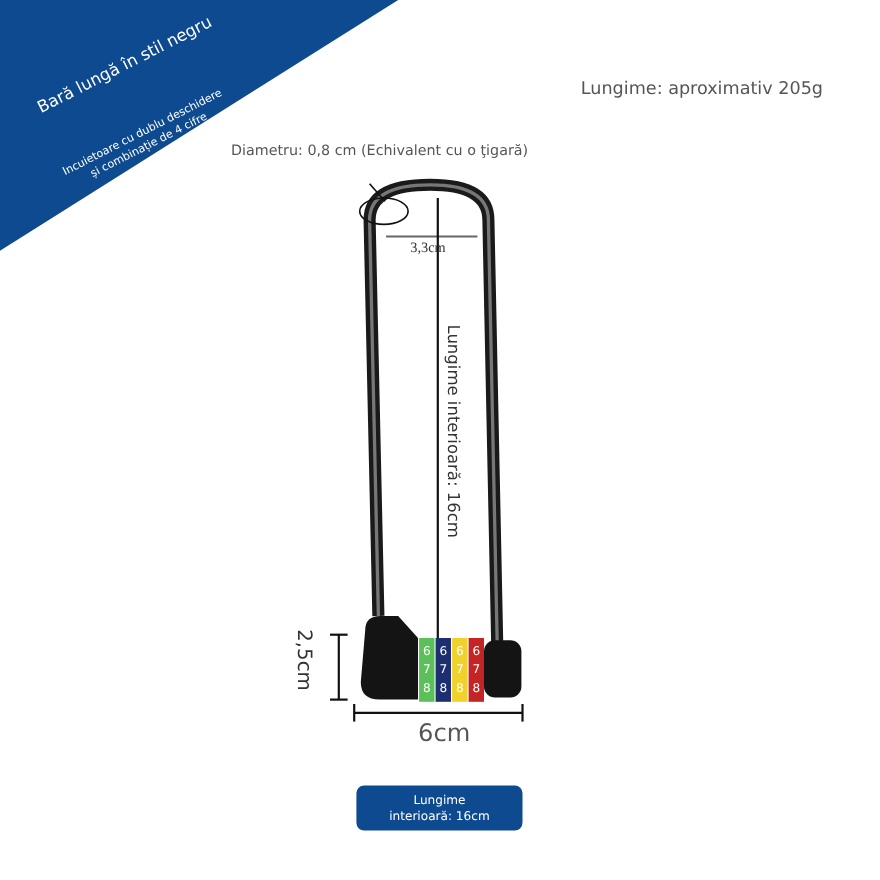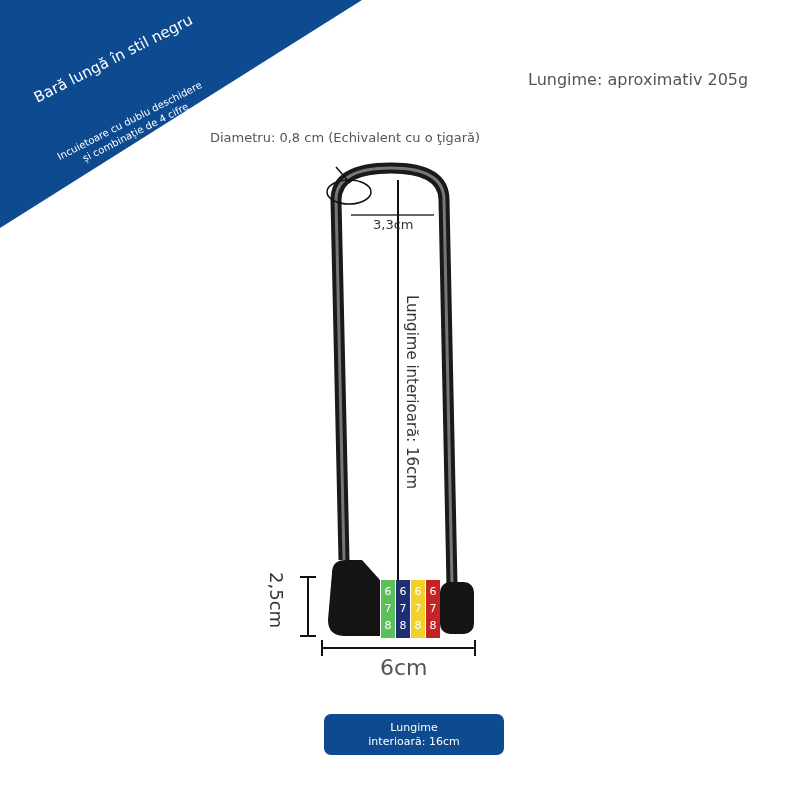--- a/index.html
+++ b/index.html
@@ -4,25 +4,25 @@
 <style>
   html,body{margin:0;padding:0;background:#fff;}
   body{width:800px;height:800px;position:relative;overflow:hidden;font-family:"DejaVu Sans",sans-serif;color:#555;}
   .corner{position:absolute;left:0;top:0;width:800px;height:800px;}
   .corner-text{position:absolute;color:#fff;transform-origin:left top;}
   .banner-title{left:20px;top:96px;transform:rotate(-27deg);font-size:15px;text-align:center;width:200px;line-height:18px;}
   .banner-sub{left:42px;top:158px;transform:rotate(-27deg);font-size:10px;text-align:center;width:190px;line-height:13px;}
   .weight{position:absolute;left:528px;top:70px;font-size:16px;color:#555;}
   .diam{position:absolute;left:210px;top:130px;font-size:13px;color:#555;}
   .lock{position:absolute;left:0;top:0;}
-  .dim-33{position:absolute;left:373px;top:217px;font-size:13px;color:#333;}
+  .dim-33{position:absolute;left:373px;top:217px;font-size:13px;color:#333;font-family:Liberation Serif, serif;}
   .dim-len{position:absolute;left:403px;top:295px;font-size:15px;color:#333;writing-mode:vertical-rl;}
   .dim-25{position:absolute;left:266px;top:572px;font-size:18px;color:#333;writing-mode:vertical-rl;}
   .dim-6{position:absolute;left:380px;top:655px;font-size:22px;color:#555;}
-  .badge{position:absolute;left:324px;top:714px;width:180px;height:41px;background:#0e4a8f;border-radius:7px;color:#fff;font-size:11px;text-align:center;display:flex;flex-direction:column;justify-content:center;line-height:14px;}
+  .badge{position:absolute;left:324px;top:714px;width:151px;height:41px;background:#0e4a8f;border-radius:7px;color:#fff;font-size:11px;text-align:center;display:flex;flex-direction:column;justify-content:center;line-height:14px;}
 </style>
 </head>
 <body>
 
 <svg class="corner" width="800" height="800">
   <polygon points="0,0 362,0 0,228" fill="#0e4a8f"></polygon>
 </svg>
 <div class="corner-text banner-title">Bară lungă în stil negru</div>
 <div class="corner-text banner-sub">
   <div>Incuietoare cu dublu deschidere</div>

